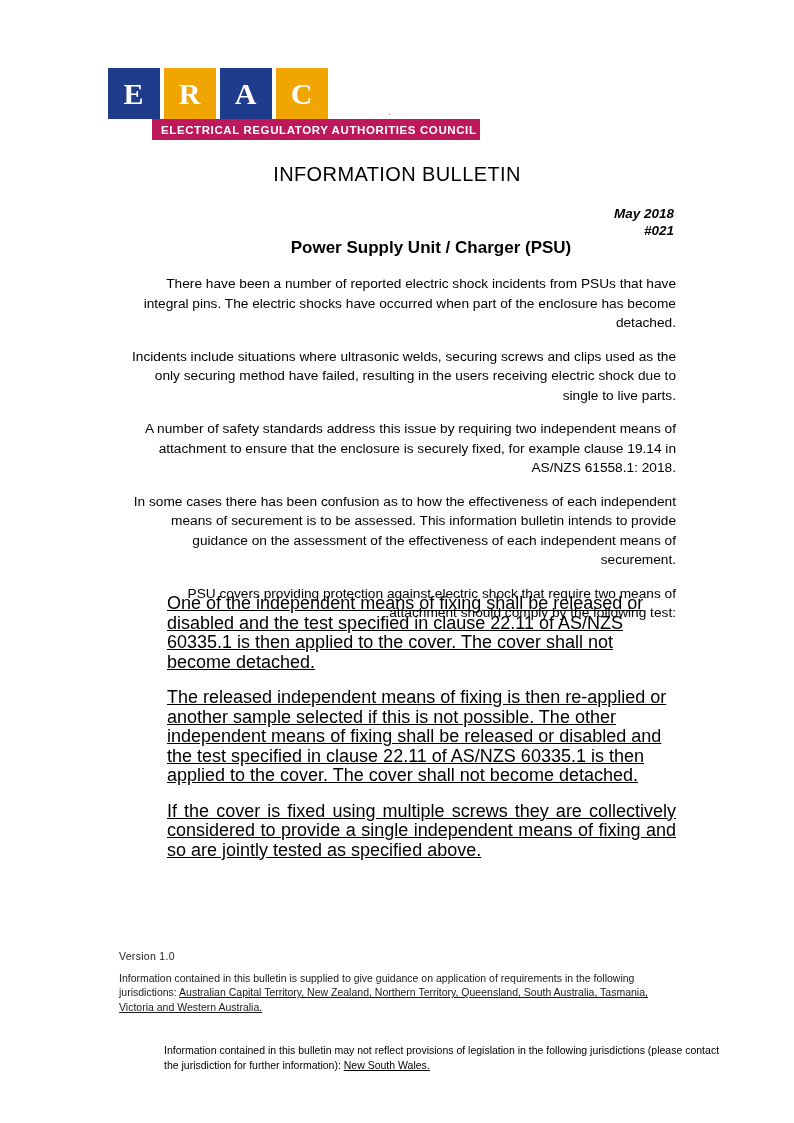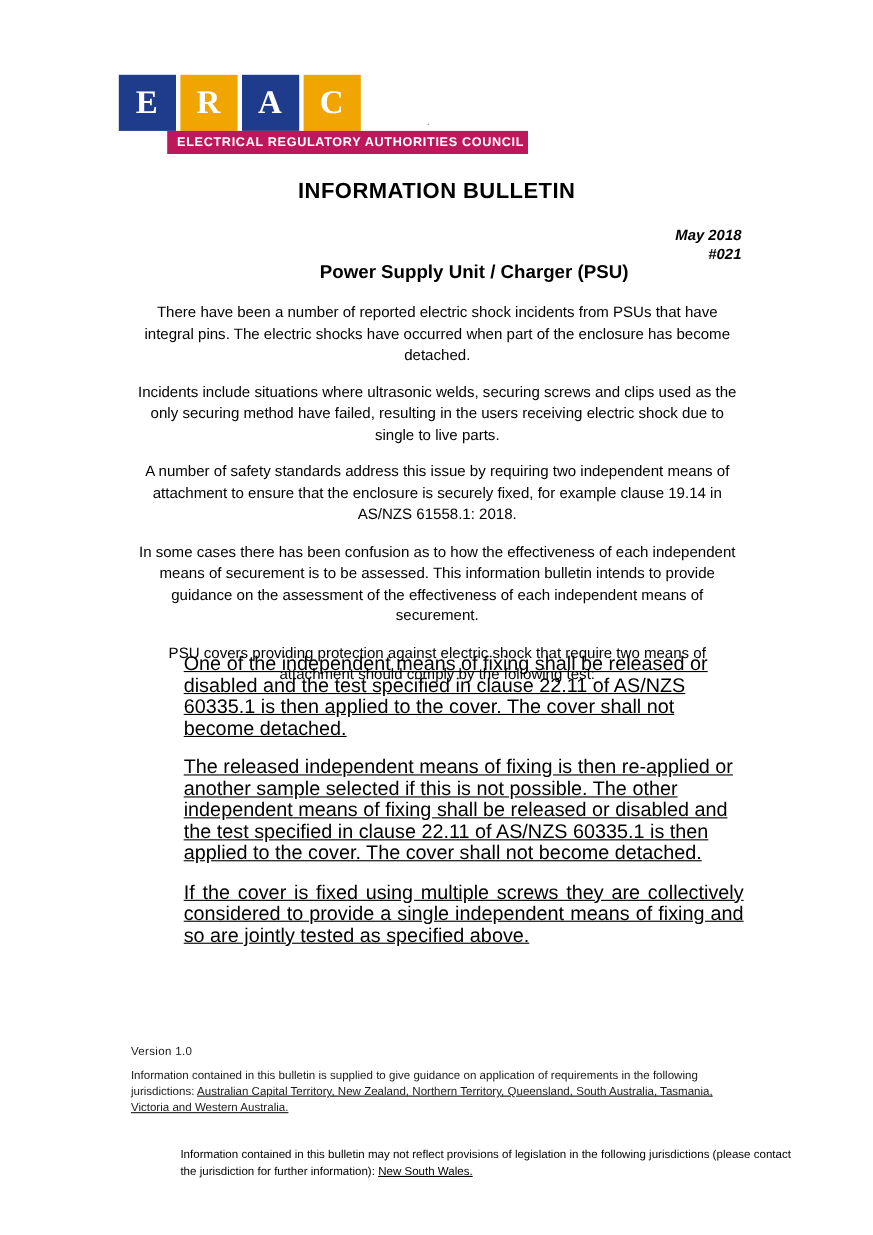--- a/index.html
+++ b/index.html
@@ -80,21 +80,21 @@
   }
 
   
   .doc-title {
     position: absolute;
     left: 0;
     top: 163px;
     width: 794px;
     text-align: center;
     font-size: 20px;
-    font-weight: bold;
+    font-weight: normal;
     letter-spacing: 0.4px;
   }
   .meta {
     position: absolute;
     right: 120px;
     top: 205px;
     text-align: right;
     font-size: 13.5px;
     font-weight: bold;
     line-height: 17px;
@@ -115,21 +115,21 @@
   .body-wrap {
     position: absolute;
     left: 119px;
     top: 274px;
     width: 557px;
   }
   .body-wrap p {
     margin: 0 0 14px 0;
     font-size: 13.7px;
     line-height: 19.5px;
-    text-align: center;
+    text-align: right;
   }
 
   .indent-wrap {
     position: absolute;
     left: 167px;
     top: 594px;
     width: 509px;
   }
   .indent-wrap p {
     margin: 0 0 16px 0;

